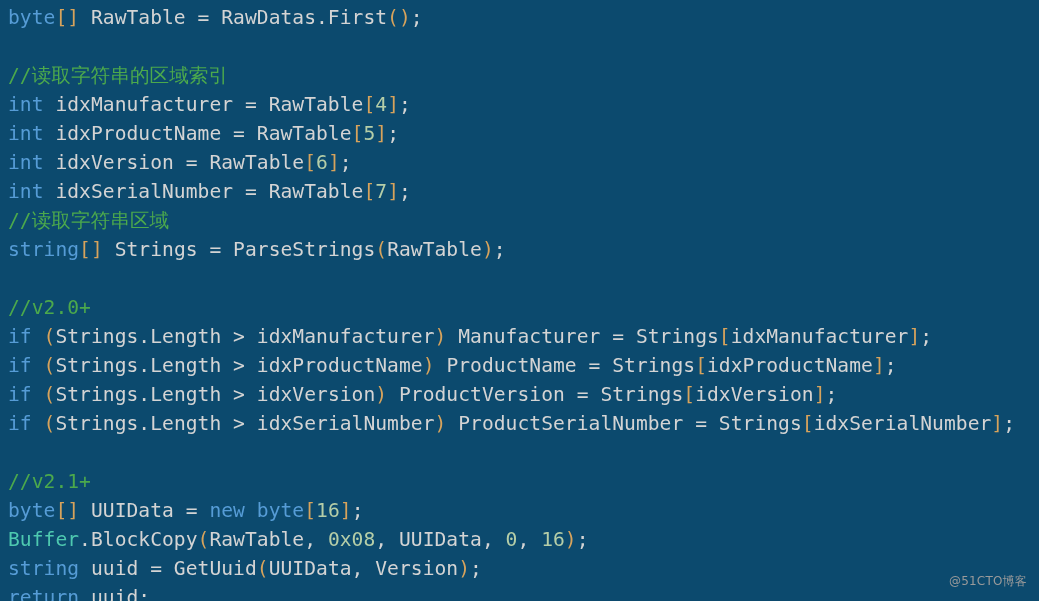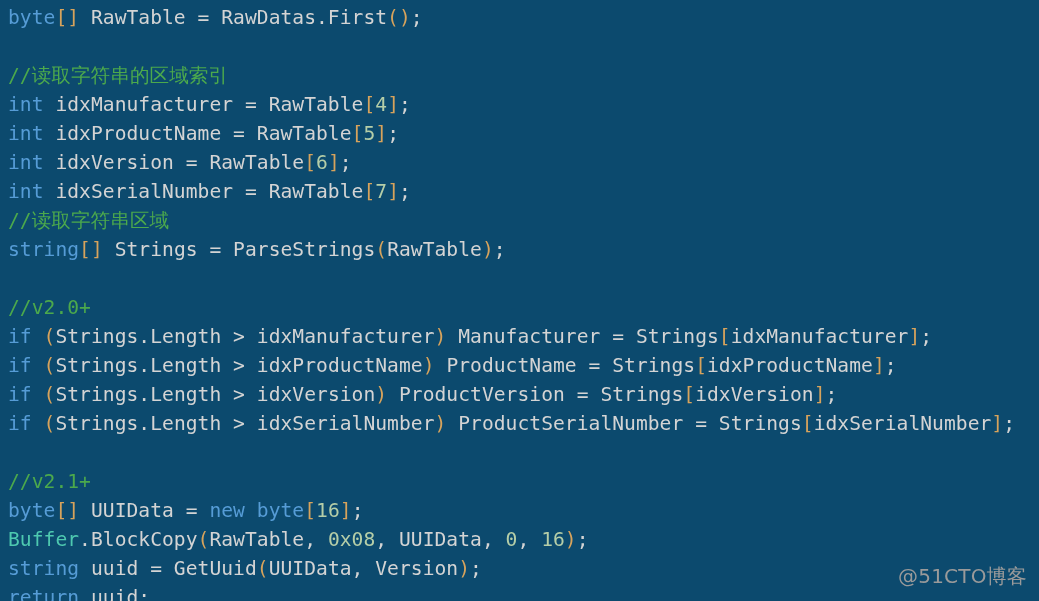--- a/index.html
+++ b/index.html
@@ -33,21 +33,21 @@
   .cmt  { color: #4ca94c; }
   .num  { color: #b5cea8; }
   .typ  { color: #4ec9b0; }
   .pln  { color: #d4d4d4; }
   .br1  { color: #d7a35c; }
   #watermark {
     position: absolute;
     right: 12px;
     bottom: 11px;
     font-family: "DejaVu Sans", "Liberation Sans", sans-serif;
-    font-size: 20px;
+    font-size: 12px;
     color: #9a9a9a;
     letter-spacing: 0.2px;
     margin-top: 28px;
   }
 </style>
 </head>
 <body>
 
 <div id="screenshot">
 

